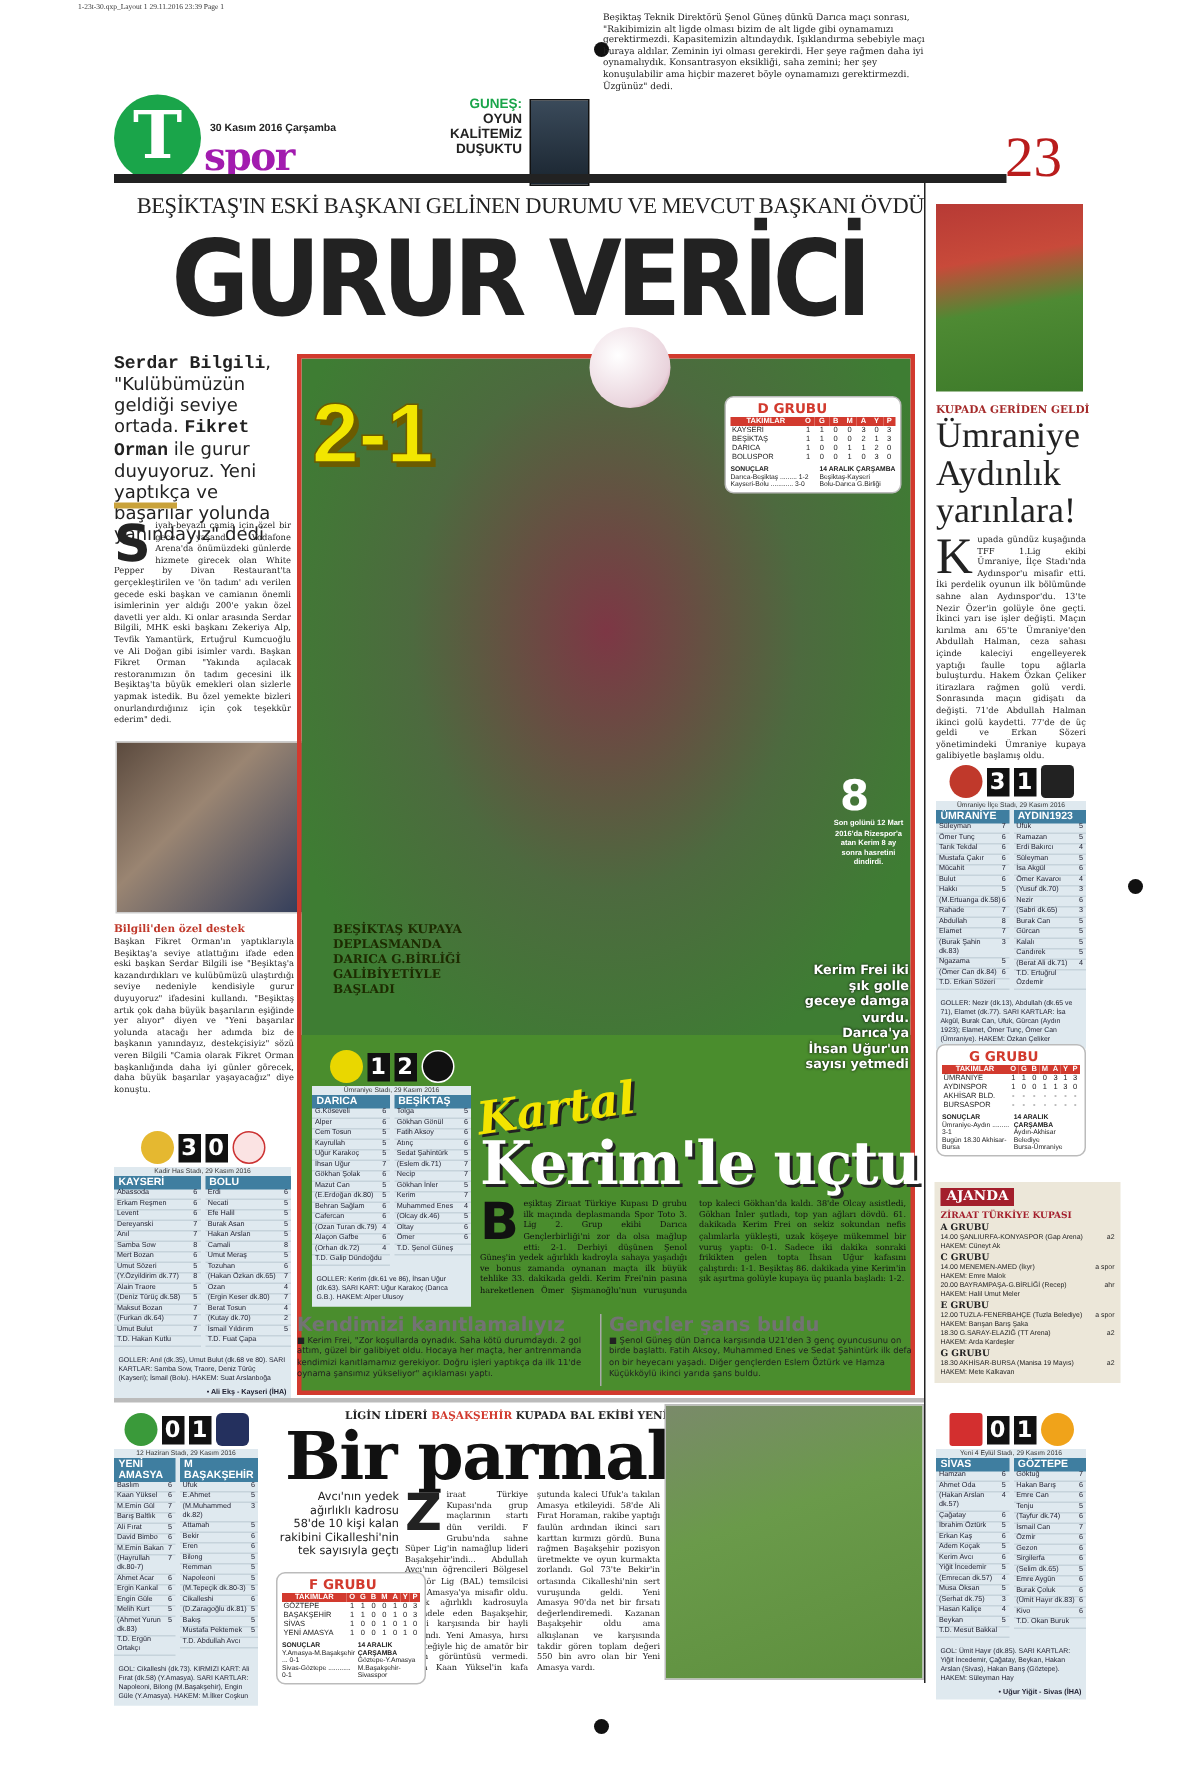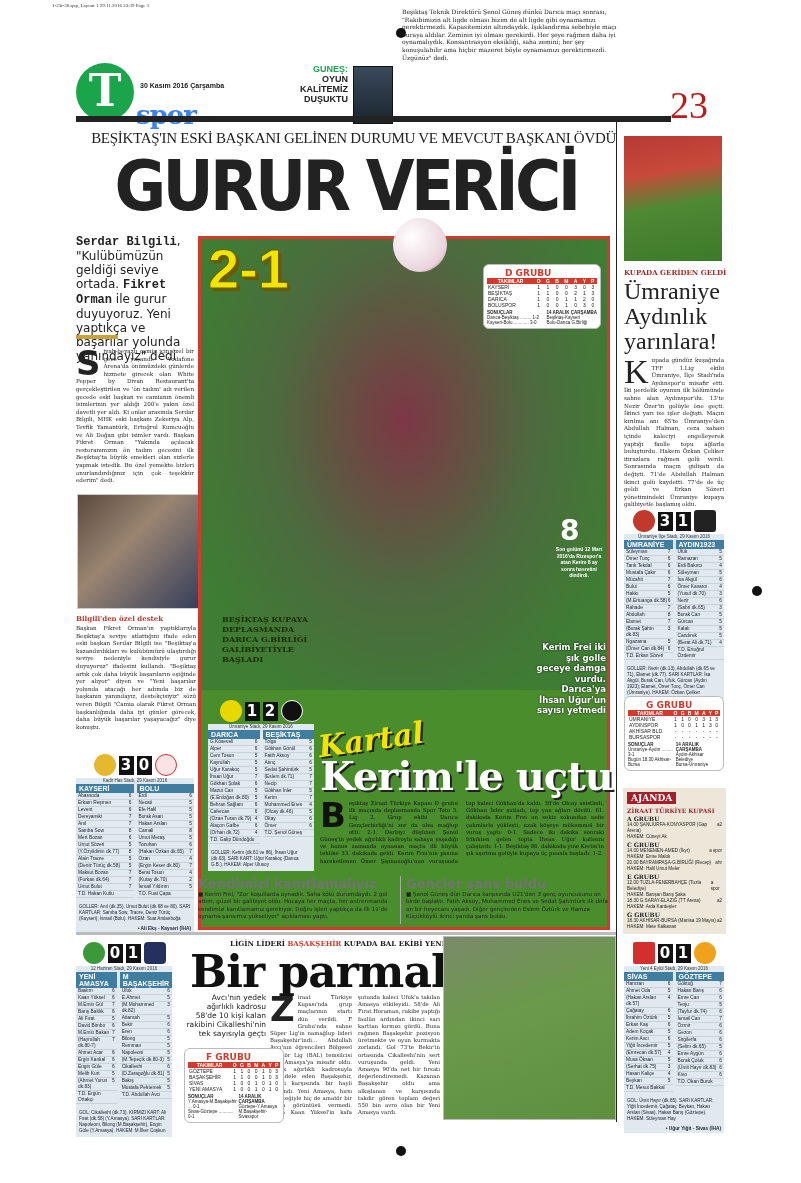--- a/index.html
+++ b/index.html
@@ -1,40 +1,40 @@
 <!DOCTYPE html>
 <html><head>
 <meta charset="utf-8">
 <style>
 *{box-sizing:border-box;margin:0;padding:0}
 body{width:801px;height:1183px;background:#fff;position:relative;overflow:hidden;font-family:"DejaVu Serif",serif;color:#222}
 .abs{position:absolute}
 .slug{left:52px;top:3px;font-size:5px;color:#333;font-family:"Liberation Serif",serif}
 .regmark{width:10px;height:10px;border-radius:50%;background:#111}
 .logo-circle{left:76px;top:63px;width:58px;height:58px;border-radius:50%;background:#1aa54a;color:#fff;font:900 44px "DejaVu Serif",serif;text-align:center;line-height:56px}
-.logo-spor{left:136px;top:100px;color:#3b82f6;font:900 26px "DejaVu Serif",serif;letter-spacing:-1px}
+.logo-spor{left:136px;top:90px;color:#a21caf;font:900 26px "DejaVu Serif",serif;letter-spacing:-1px}
 .date{left:140px;top:82px;font:bold 7px "Liberation Sans",sans-serif;color:#222}
 .topbar{left:76px;top:116px;width:595px;height:6px;background:#222}
 .gunes-head{left:300px;top:64px;width:48px;text-align:right;font:bold 9px/10px "Liberation Sans",sans-serif}
 .gunes-head .g{color:#1aa54a}
 .gunes-photo{left:353px;top:66px;width:40px;height:58px;background:linear-gradient(#3a4a5a,#1a2530);border:1px solid #111}
 .gunes-text{left:402px;top:8px;width:215px;font:6px/7.6px "DejaVu Serif",serif;margin-top:0}
 .pagenum{left:670px;top:83px;font:38px "Liberation Serif",serif;color:#b91c1c}
 .kicker{left:76px;top:130px;width:540px;text-align:right;font:15px "Liberation Serif",serif;letter-spacing:-.3px}
 .headline{left:76px;top:146px;width:540px;text-align:center;font:900 70px/80px "DejaVu Sans",sans-serif;letter-spacing:-4px;transform:scaleX(.9);transform-origin:center top}
 .lede{left:76px;top:234px;width:118px;font:12px/14px "DejaVu Sans",sans-serif}
 .lede b{font-family:Liberation Mono, monospace}
 .goldline{left:76px;top:335px;width:42px;height:4px;background:#c9a23b}
 .body{font:5.6px/7.6px "DejaVu Serif",serif;text-align:justify}
 .drop{float:left;font:900 34px/30px "DejaVu Sans",sans-serif;margin-right:3px}
 .photo-people{left:77px;top:494px;width:132px;height:115px;background:linear-gradient(135deg,#5b4a3e,#9a8572 40%,#2e3a5a);border:1px solid #ccc}
 .subhead-red{color:#c0392b;font:bold 7px "DejaVu Serif",serif}
 .main-photo{left:198px;top:236px;width:412px;height:460px;background:radial-gradient(ellipse at 50% 40%,#7d3745 0%,#4d6a3f 45%,#3e7d33 80%);border:3px solid #d23a2e;overflow:hidden}
 .green-bottom{left:198px;top:690px;width:412px;height:240px;background:#4a8d2d;border:3px solid #d23a2e;border-top:none}
-.score-big{left:208px;top:236px;font:900 56px "Liberation Sans",sans-serif;color:#f2e600;-webkit-text-stroke:1px #6b5b00;text-shadow:3px 3px 0 #6b5b00}
+.score-big{left:208px;top:256px;font:900 56px "Liberation Sans",sans-serif;color:#f2e600;-webkit-text-stroke:1px #6b5b00;text-shadow:3px 3px 0 #6b5b00}
 .ball{left:393px;top:218px;width:54px;height:54px;border-radius:50%;background:radial-gradient(circle at 35% 35%,#fff,#e9d3dc 70%,#b05070)}
 .grp-box{background:#fff;border-radius:6px;border:1px solid #bbb;padding:3px;font:5px "Liberation Sans",sans-serif}
 .grp-title{color:#d23a2e;font:bold 9px "DejaVu Sans",sans-serif;padding-left:18px}
 .grp-table{width:100%;border-collapse:collapse}
 .grp-table th{background:#d23a2e;color:#fff;font-size:5px;padding:0 1px}
 .grp-table td{font-size:5px;padding:0 1px;text-align:center}
 .grp-table td:first-child{text-align:left}
 .grp-foot{display:flex;justify-content:space-between;font-size:4.5px;margin-top:2px}
 .eight{left:560px;top:514px;color:#fff;font:900 28px "DejaVu Sans",sans-serif}
 .eight-cap{left:554px;top:546px;width:50px;color:#fff;font:bold 5px/6.5px "Liberation Sans",sans-serif;text-align:center}
@@ -60,21 +60,21 @@
 .bal-kicker{left:230px;top:939px;font:bold 7px "DejaVu Serif",serif;color:#222}
 .bal-kicker .r{color:#d23a2e}
 .bal-head{left:190px;top:946px;font:bold 44px "DejaVu Serif",serif;letter-spacing:-1px;color:#111}
 .bal-deck{left:186px;top:993px;width:80px;text-align:right;font:7.5px/9px "DejaVu Sans",sans-serif}
 .bal-story{left:270px;top:994px;width:170px;columns:2;column-gap:6px;font:5.4px/7.2px "DejaVu Serif",serif;text-align:justify}
 .bal-photo{left:443px;top:936px;width:173px;height:184px;background:linear-gradient(160deg,#7a8a6a,#6a9a4a 40%,#5d8f3d);border:1px solid #bbb}
 .umr-photo{left:624px;top:136px;width:98px;height:125px;background:linear-gradient(170deg,#b73a35 0%,#c84a3a 30%,#4e8a33 55%,#3d7a2a);}
 .umr-kicker{left:624px;top:268px;font:bold 7px "DejaVu Serif",serif;color:#a52a2a}
 .umr-head{left:624px;top:279px;width:100px;font:24px/25px "Liberation Serif",serif;text-align:left}
 .umr-body{left:624px;top:357px;width:100px}
-.ajanda{left:623px;top:788px;width:103px;background:#ece7d9;padding:4px 4px;font:4.6px/6px "Liberation Sans",sans-serif}
+.ajanda{left:623px;top:788px;width:124px;background:#ece7d9;padding:4px 4px;font:4.6px/6px "Liberation Sans",sans-serif}
 .ajanda-tag{background:#a31f2c;color:#fff;font:bold 9px "DejaVu Serif",serif;padding:1px 4px;display:inline-block}
 .aj-sub{color:#a31f2c;font:bold 6px "DejaVu Serif",serif;margin-top:3px}
 .aj-grp{font:bold 6px "DejaVu Serif",serif;color:#222;margin-top:1px}
 .aj-line{display:flex;justify-content:space-between}
 .vline{background:#222;width:1px}
 </style>
 </head>
 <body>
 
 <div class="abs slug">1-23t-30.qxp_Layout 1  29.11.2016  23:39  Page 1</div>

